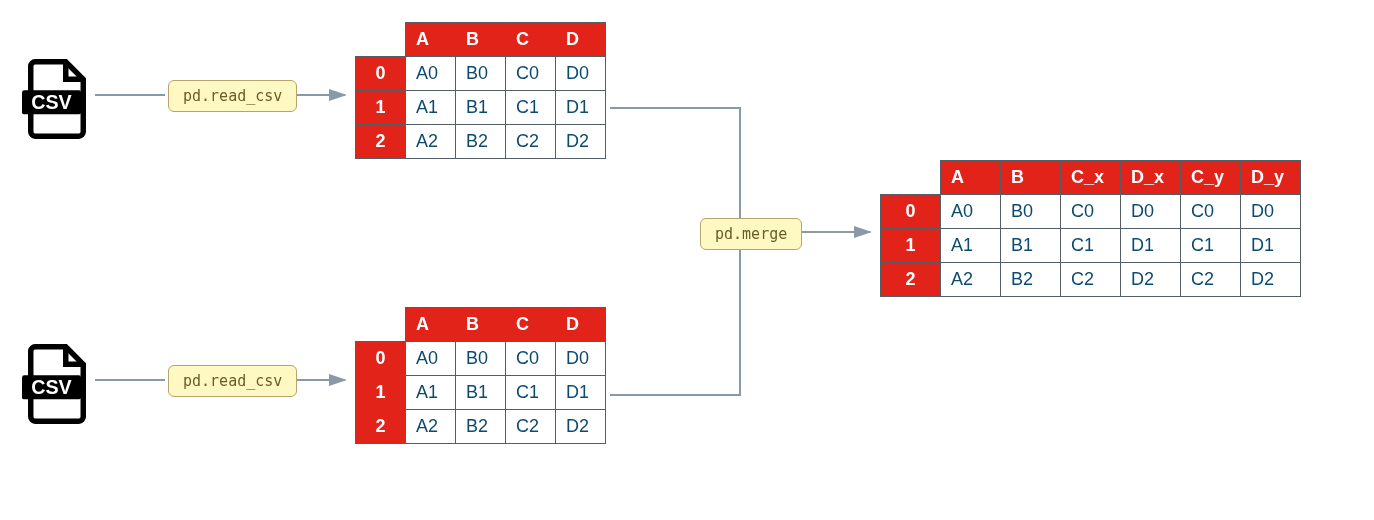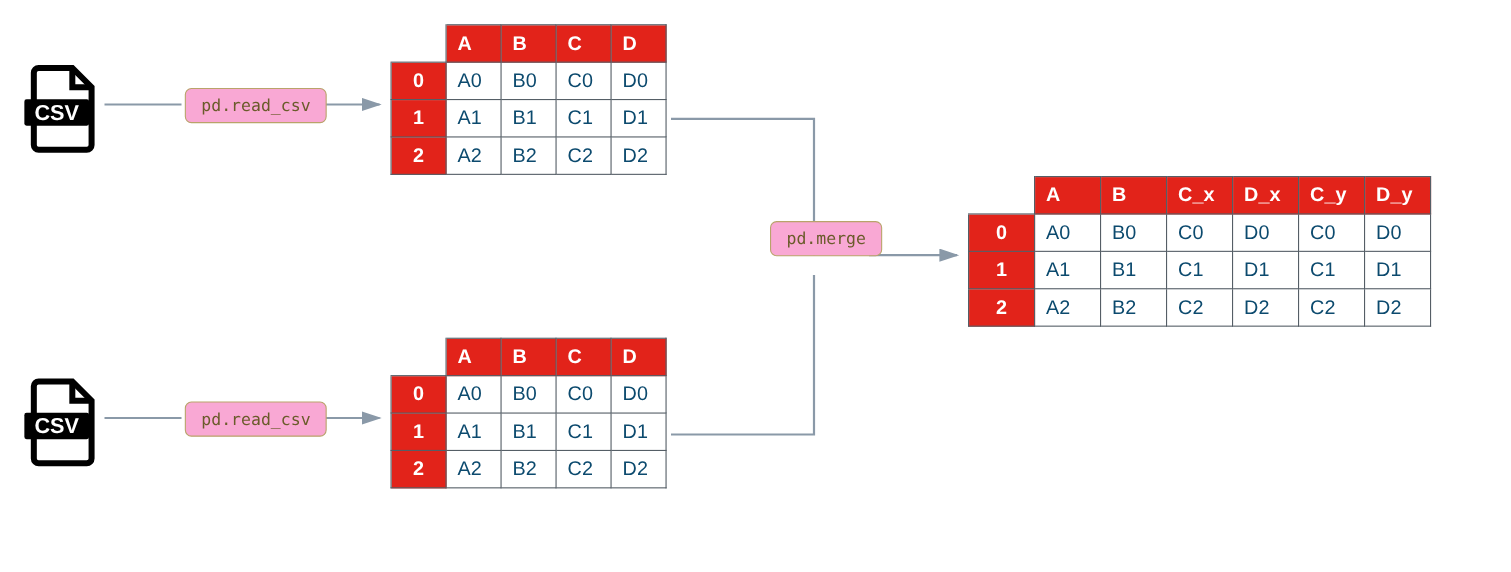--- a/index.html
+++ b/index.html
@@ -19,21 +19,21 @@
     pointer-events: none;
   }
   .csv-icon {
     position: absolute;
     width: 70px;
     height: 88px;
   }
   .csv-icon svg { width: 100%; height: 100%; }
   .badge {
     position: absolute;
-    background: #f9a8d4;
+    background: #fef9c3;
     border: 1px solid #b9a36a;
     border-radius: 6px;
     padding: 6px 14px;
     font-family: ui-monospace, Menlo, Consolas, monospace;
     font-size: 15px;
     color: #6a5b2a;
     white-space: nowrap;
   }
   .df {
     position: absolute;
@@ -105,21 +105,21 @@
   <svg viewBox="0 0 64 72">
     <path d="M12 2 H40 L56 18 V66 a4 4 0 0 1 -4 4 H12 a4 4 0 0 1 -4 -4 V6 a4 4 0 0 1 4 -4 Z" fill="none" stroke="#000" stroke-width="5"></path>
     <path d="M40 2 V18 H56" fill="none" stroke="#000" stroke-width="5"></path>
     <rect x="0" y="28" width="54" height="22" fill="#000" rx="2"></rect>
     <text x="27" y="45" text-anchor="middle" fill="#fff" font-family="Arial" font-size="18" font-weight="700">CSV</text>
   </svg>
 </div>
 
 <div class="badge" style="left:168px; top:80px;">pd.read_csv</div>
 <div class="badge" style="left:168px; top:365px;">pd.read_csv</div>
-<div class="badge" style="left:700px; top:201px;">pd.merge</div>
+<div class="badge" style="left:700px; top:218px;">pd.merge</div>
 
 <table class="df" style="left:355px; top:22px;">
   <tbody>
       <tr>
     <th class="corner"></th>
     <th>A</th>
     <th>B</th>
     <th>C</th>
     <th>D</th>
   </tr>

